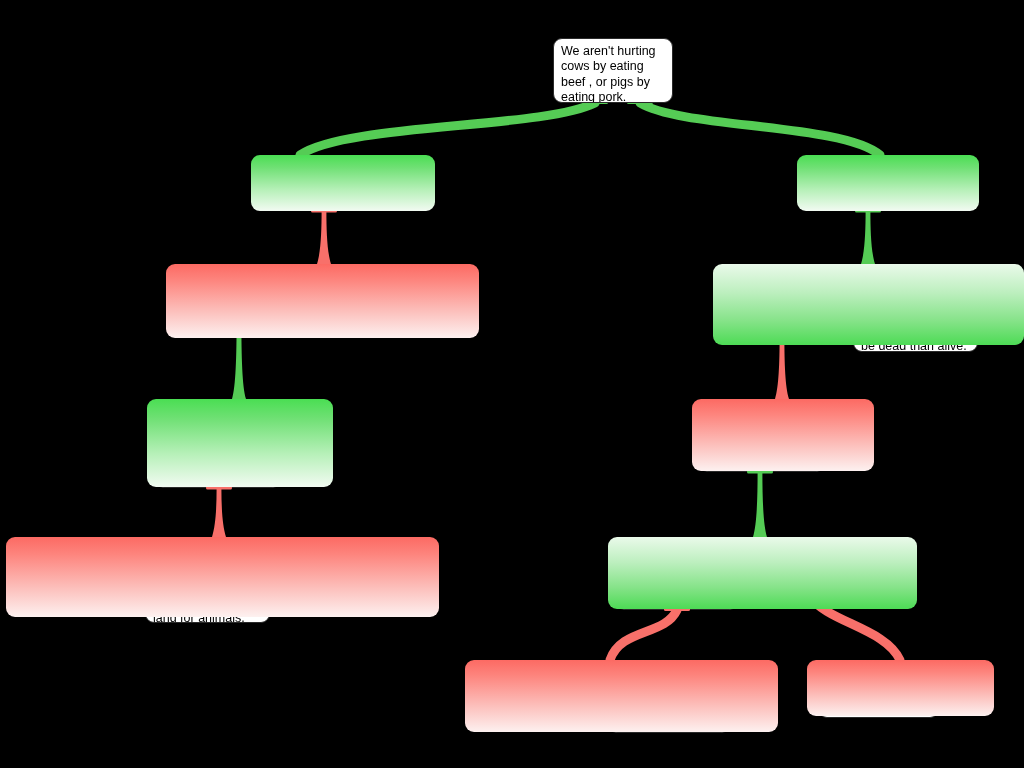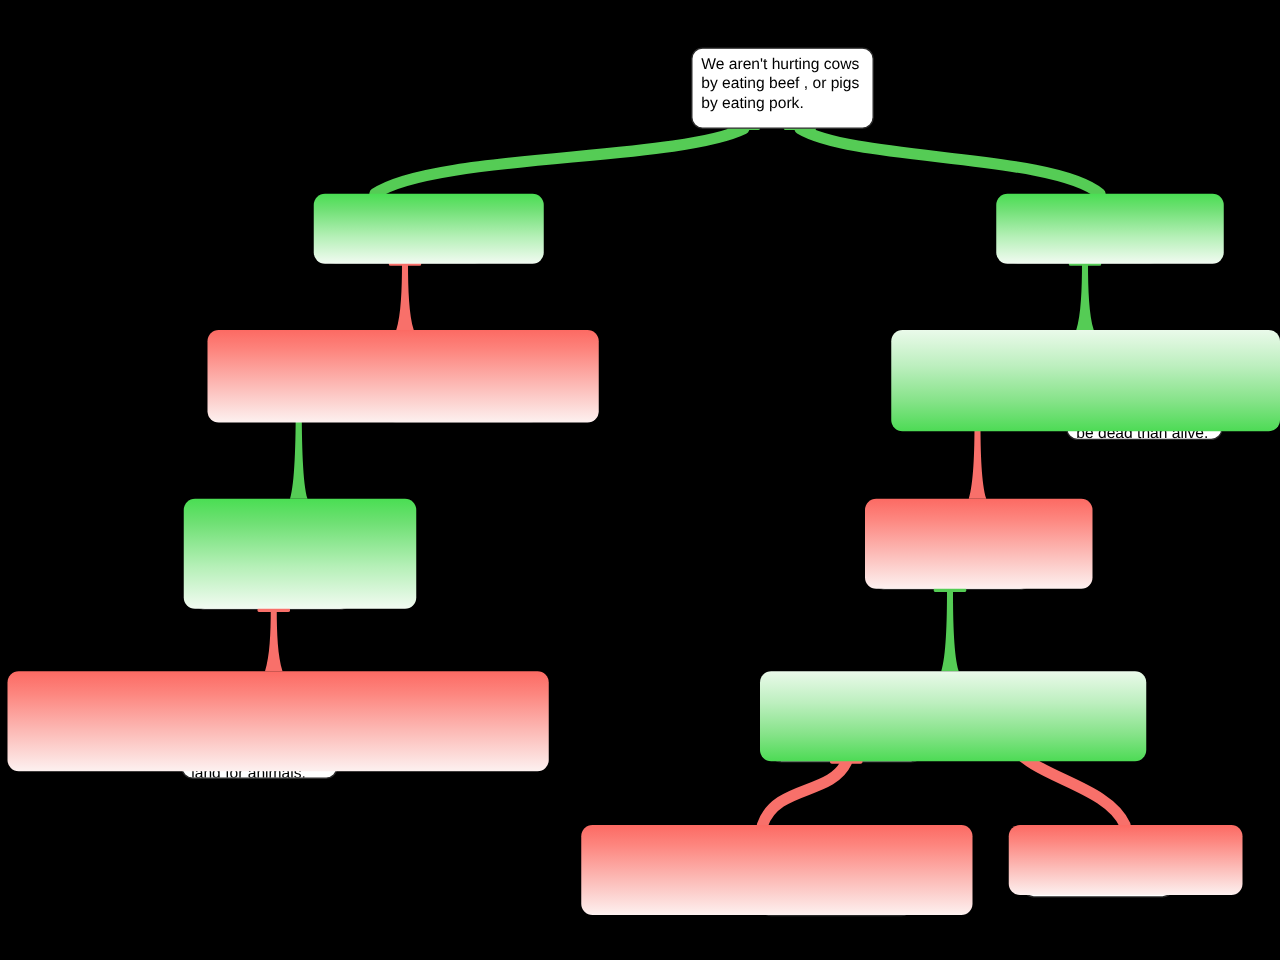--- a/index.html
+++ b/index.html
@@ -125,15 +125,15 @@
       <div class="glabel support-label" style="left: 879px; top: 543px;">support</div>
       <div class="card" style="left: 616px; top: 543px; width: 122px; height: 67px;">It is immoral for humans to believe they are superior to animals.</div>
       <div class="card" style="left: 746px; top: 543px; width: 126px; height: 52px;">We are all living beings trying to survive.</div>
       <div class="group oppose" style="left: 465px; top: 660px; width: 313px; height: 72px;"></div>
       <div class="glabel oppose-label" style="left: 742px; top: 666px;">oppose</div>
       <div class="card" style="left: 477px; top: 666px; width: 122px; height: 52px;">Animals aren't rational like humans are.</div>
       <div class="card" style="left: 608px; top: 666px; width: 122px; height: 67px;">Animals have personalities and instincts but lack souls.</div>
       <div class="group oppose" style="left: 807px; top: 660px; width: 187px; height: 56px;"></div>
       <div class="glabel oppose-label" style="left: 947px; top: 666px;">opposes</div>
       <div class="card" style="left: 818px; top: 666px; width: 121px; height: 52px;">People are born to die just as animals are.</div>
-      <div class="card" style="left: 553px; top: 38px; width: 146px; height: 65px; z-index: 3;">We aren't hurting cows by eating beef , or pigs by eating pork.</div>
+      <div class="card" style="left: 553px; top: 38px; width: 120px; height: 65px; z-index: 3;">We aren't hurting cows by eating beef , or pigs by eating pork.</div>
     </div>
 </div>
 
 </body></html>

